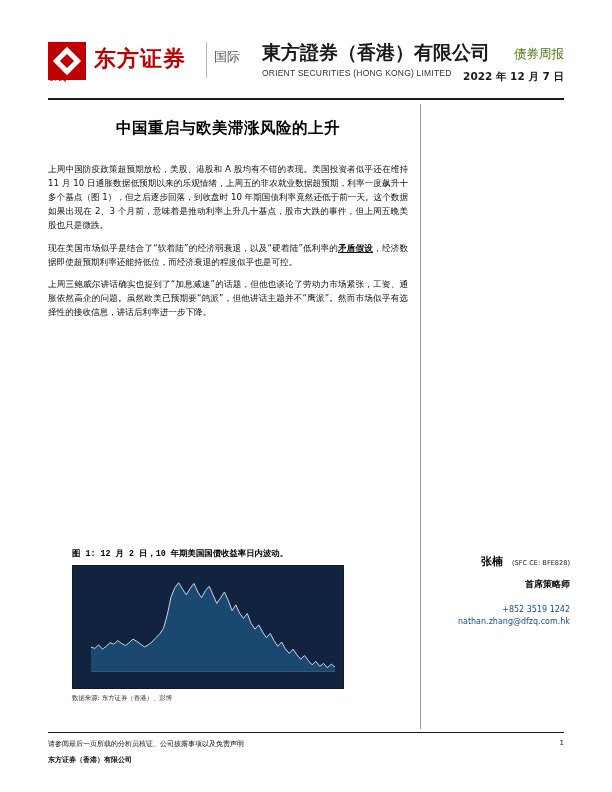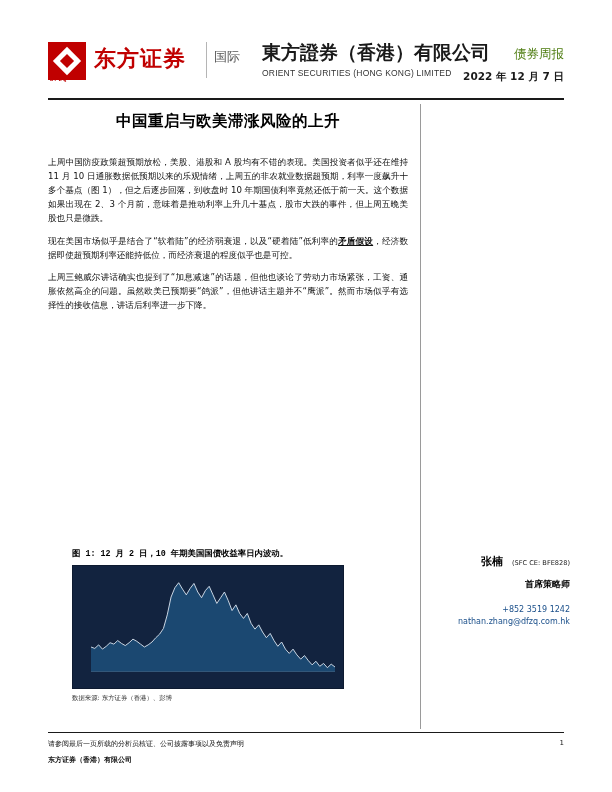--- a/index.html
+++ b/index.html
@@ -154,21 +154,21 @@
     top: 110px;
     width: 360px;
   }
   .doc-title {
     font-size: 15.5px;
     font-weight: bold;
     color: #000000;
     text-align: center;
     font-family: "DejaVu Sans", sans-serif;
     letter-spacing: 0.5px;
-    margin-top: 1px;
+    margin-top: 8px;
   }
   .body-text {
     margin-top: 24px;
     font-size: 8.6px;
     line-height: 1.62;
     color: #111111;
     text-align: justify;
     font-family: "DejaVu Sans", sans-serif;
   }
   .body-text p {

